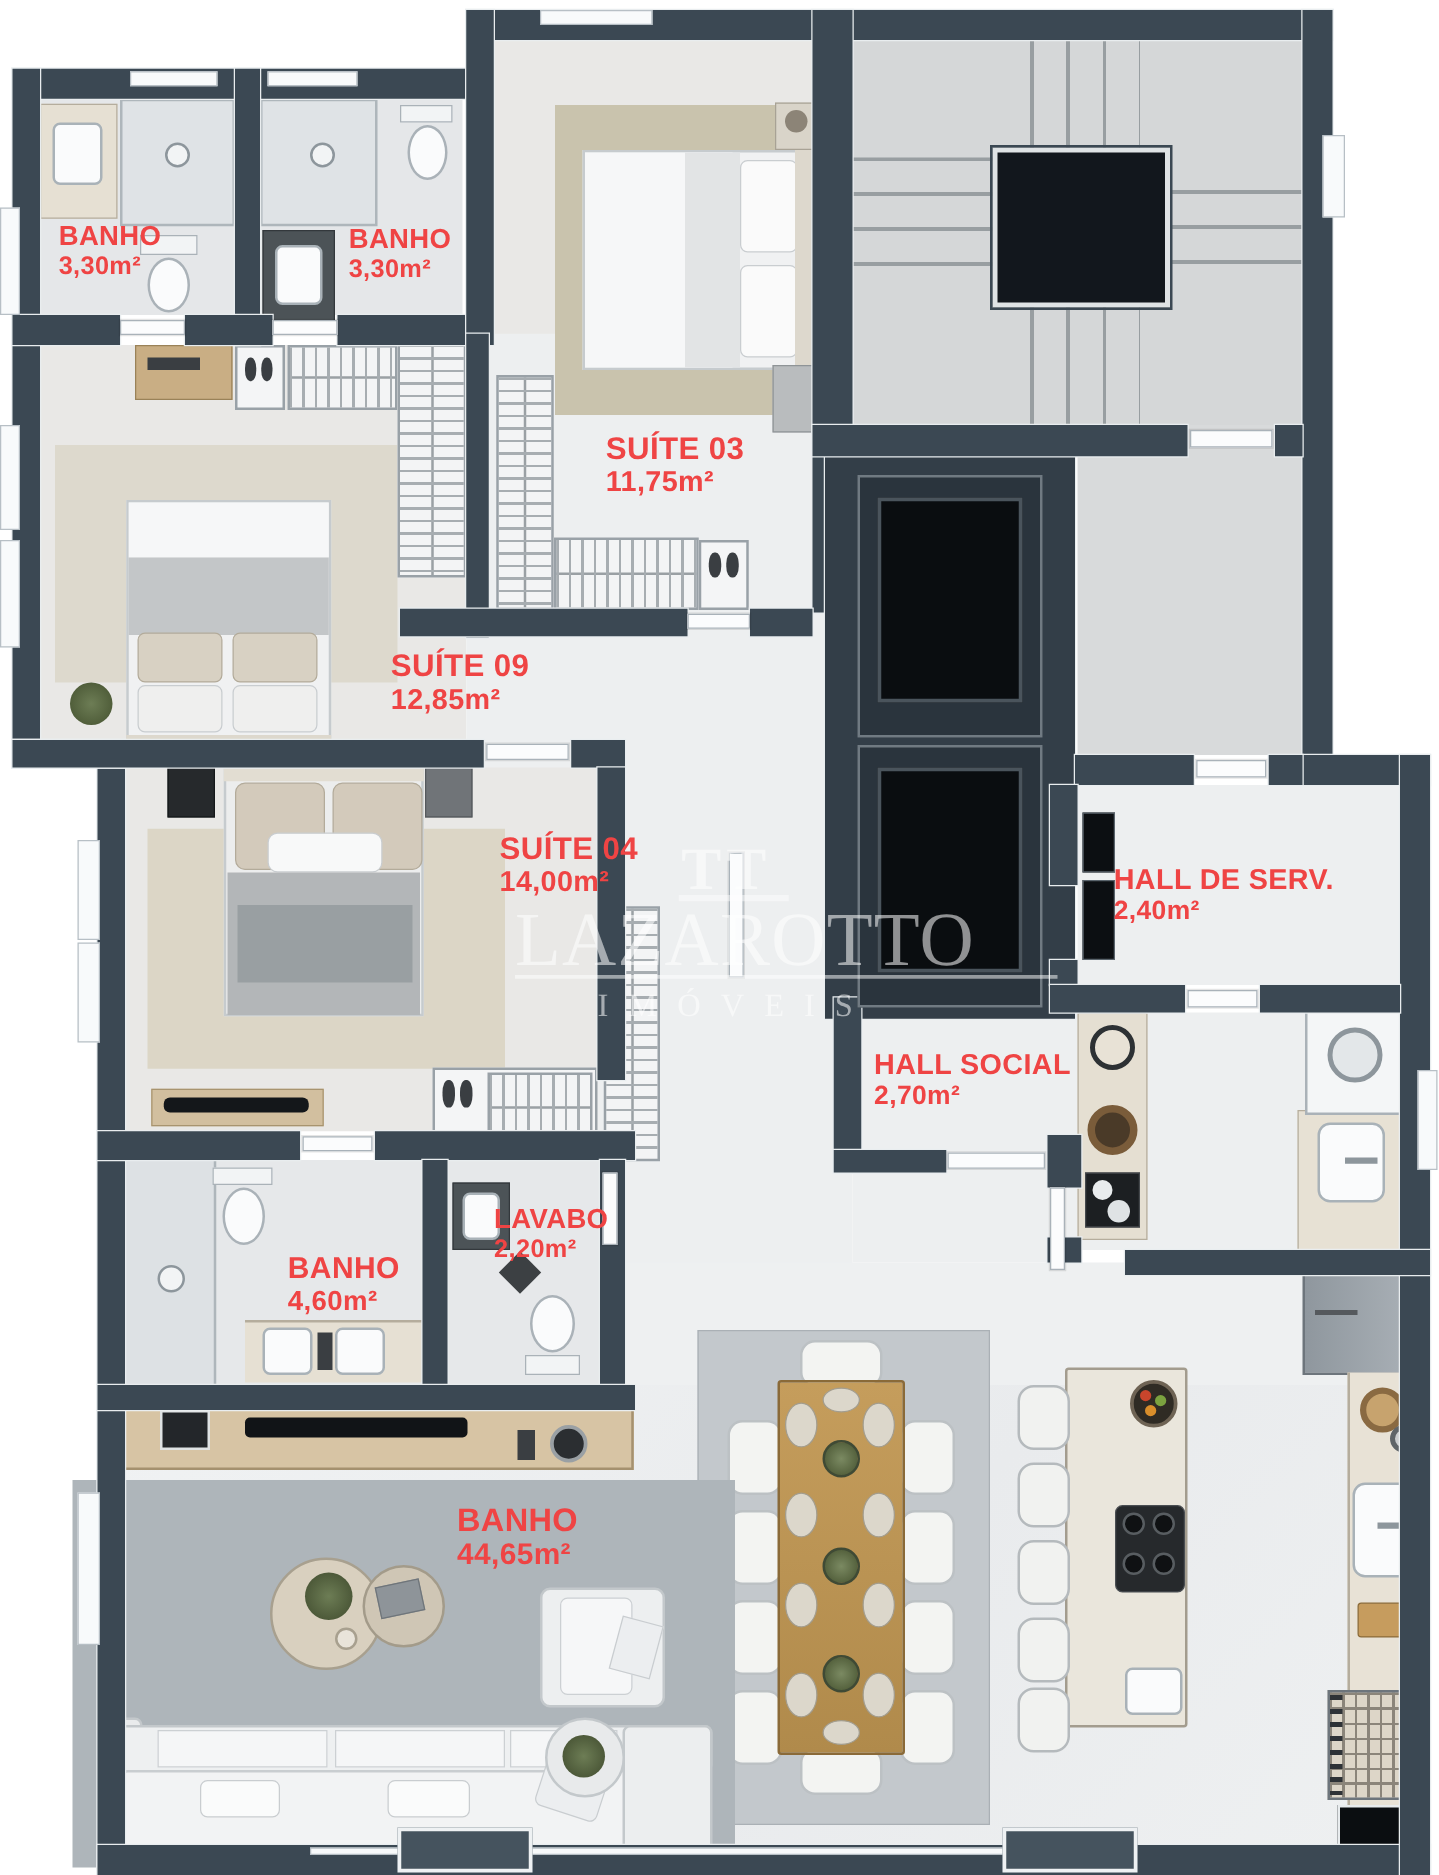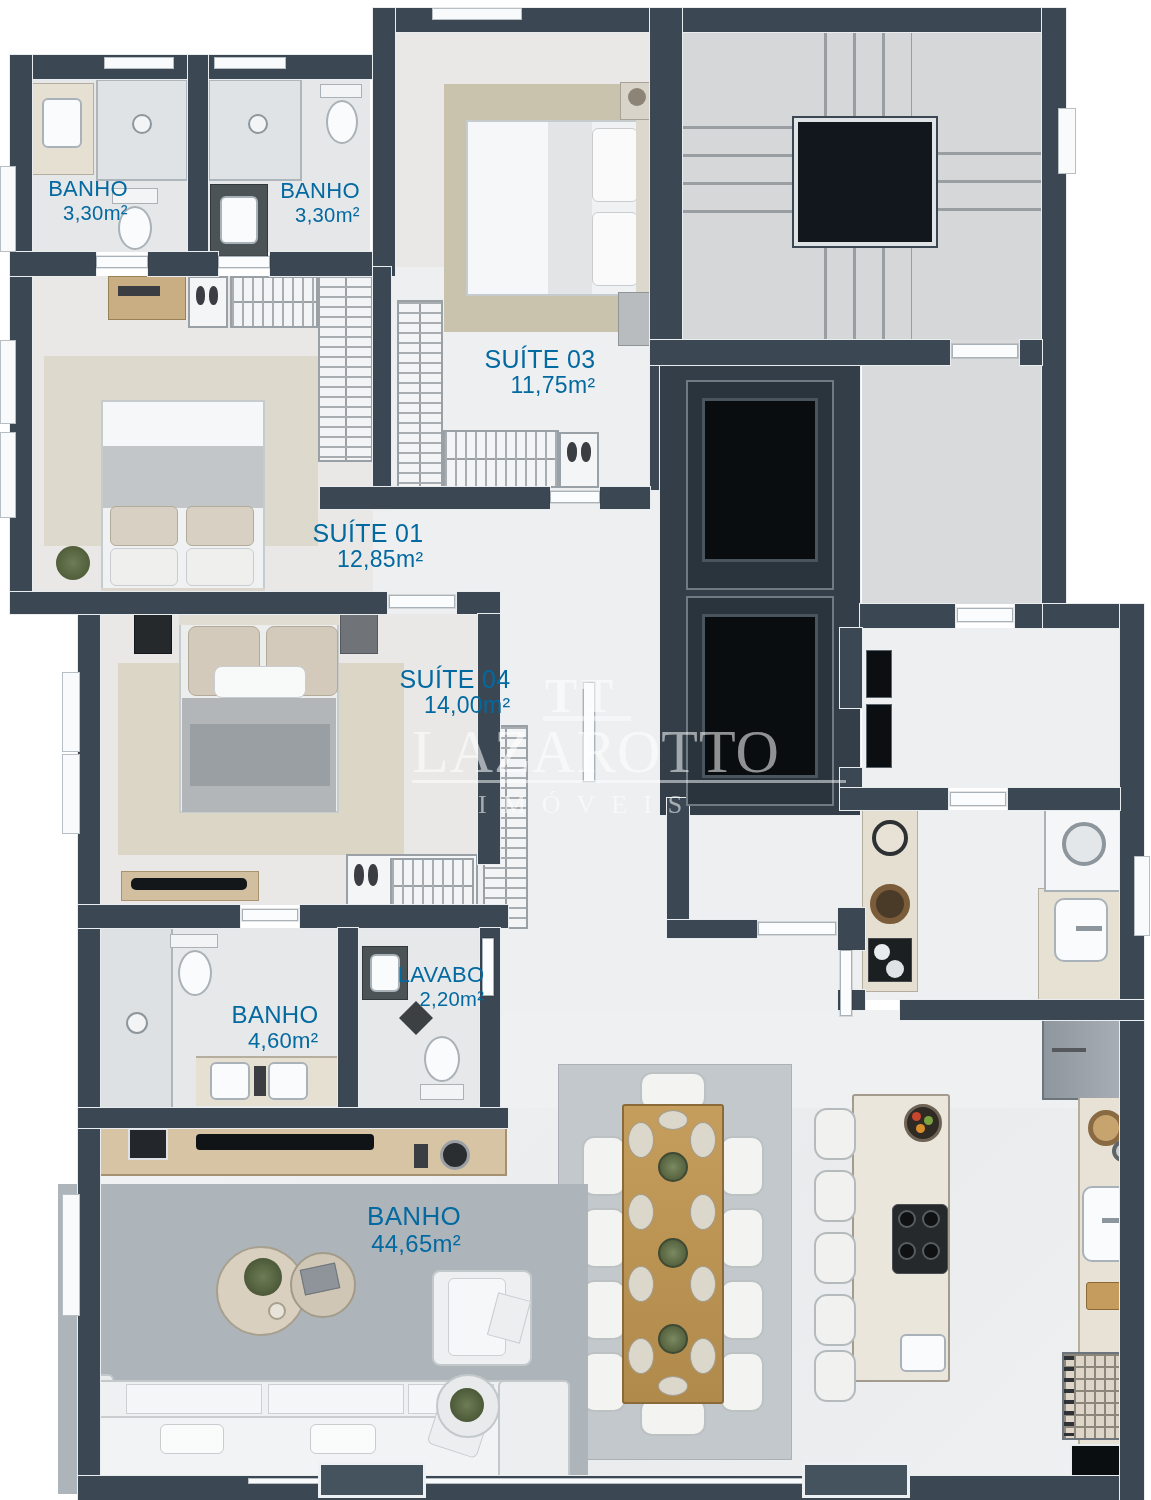--- a/index.html
+++ b/index.html
@@ -16,22 +16,22 @@
   .hatchD{background-color:#f3f4f5;border:2px solid #99a1a7;
     background-image:repeating-linear-gradient(180deg,#a7adb1 0 2px,transparent 2px 10px),
                      linear-gradient(#9aa0a4,#9aa0a4);
     background-size:100% 100%,2px 100%;background-position:0 0,50% 0;background-repeat:repeat,no-repeat}
   .treadV{background:repeating-linear-gradient(90deg,#989ea1 0 3px,transparent 3px 29px)}
   .treadH{background:repeating-linear-gradient(180deg,#989ea1 0 3px,transparent 3px 28px)}
   .ch{background:#f3f4f2;border:2px solid #bcc1c4;border-radius:12px}
   .mat{background:#dcd7cb;border:1px solid #a39d8e;border-radius:50%}
   .stool{background:#f1f2f0;border:2px solid #b5babd;border-radius:13px}
   .fix{background:#fafbfc;border:2px solid #a9b2b8;border-radius:6px}
-  .lab{position:absolute;transform:translate(-50%,-50%);text-align:right;color:#0369a1;
-       font-weight:400;line-height:1.12;letter-spacing:.3px;z-index:30;white-space:nowrap}
+  .lab{position:absolute;transform:translate(-50%,-50%);text-align:left;color:#ef4444;
+       font-weight:700;line-height:1.12;letter-spacing:.3px;z-index:30;white-space:nowrap}
   .lab .a{font-size:.92em}
   .wm{position:absolute;color:rgba(255,255,255,.55);font-family:"Liberation Serif",serif;
       z-index:40;pointer-events:none;white-space:nowrap}
 </style>
 </head>
 <body>
 
 <div class="plan">
 
   <div class="el" style="left:32px;top:79px;width:338px;height:173px;background:#e5e7e9"></div>
@@ -313,26 +313,34 @@
   </div>
   <div class="lab" style="left:320px;top:203px;font-size:22px">
     <div>BANHO</div>
     <div class="a">3,30m²</div>
   </div>
   <div class="lab" style="left:540px;top:372px;font-size:25px">
     <div>SUÍTE 03</div>
     <div class="a">11,75m²</div>
   </div>
   <div class="lab" style="left:368px;top:546px;font-size:25px">
-    <div>SUÍTE 01</div>
+    <div>SUÍTE 09</div>
     <div class="a">12,85m²</div>
   </div>
   <div class="lab" style="left:455px;top:692px;font-size:25px">
     <div>SUÍTE 04</div>
     <div class="a">14,00m²</div>
+  </div>
+  <div class="lab" style="left:979px;top:716px;font-size:23px">
+    <div>HALL DE SERV.</div>
+    <div class="a">2,40m²</div>
+  </div>
+  <div class="lab" style="left:778px;top:864px;font-size:23px">
+    <div>HALL SOCIAL</div>
+    <div class="a">2,70m²</div>
   </div>
   <div class="lab" style="left:441px;top:987px;font-size:22px">
     <div>LAVABO</div>
     <div class="a">2,20m²</div>
   </div>
   <div class="lab" style="left:275px;top:1028px;font-size:24px">
     <div>BANHO</div>
     <div class="a">4,60m²</div>
   </div>
   <div class="lab" style="left:414px;top:1230px;font-size:26px">

